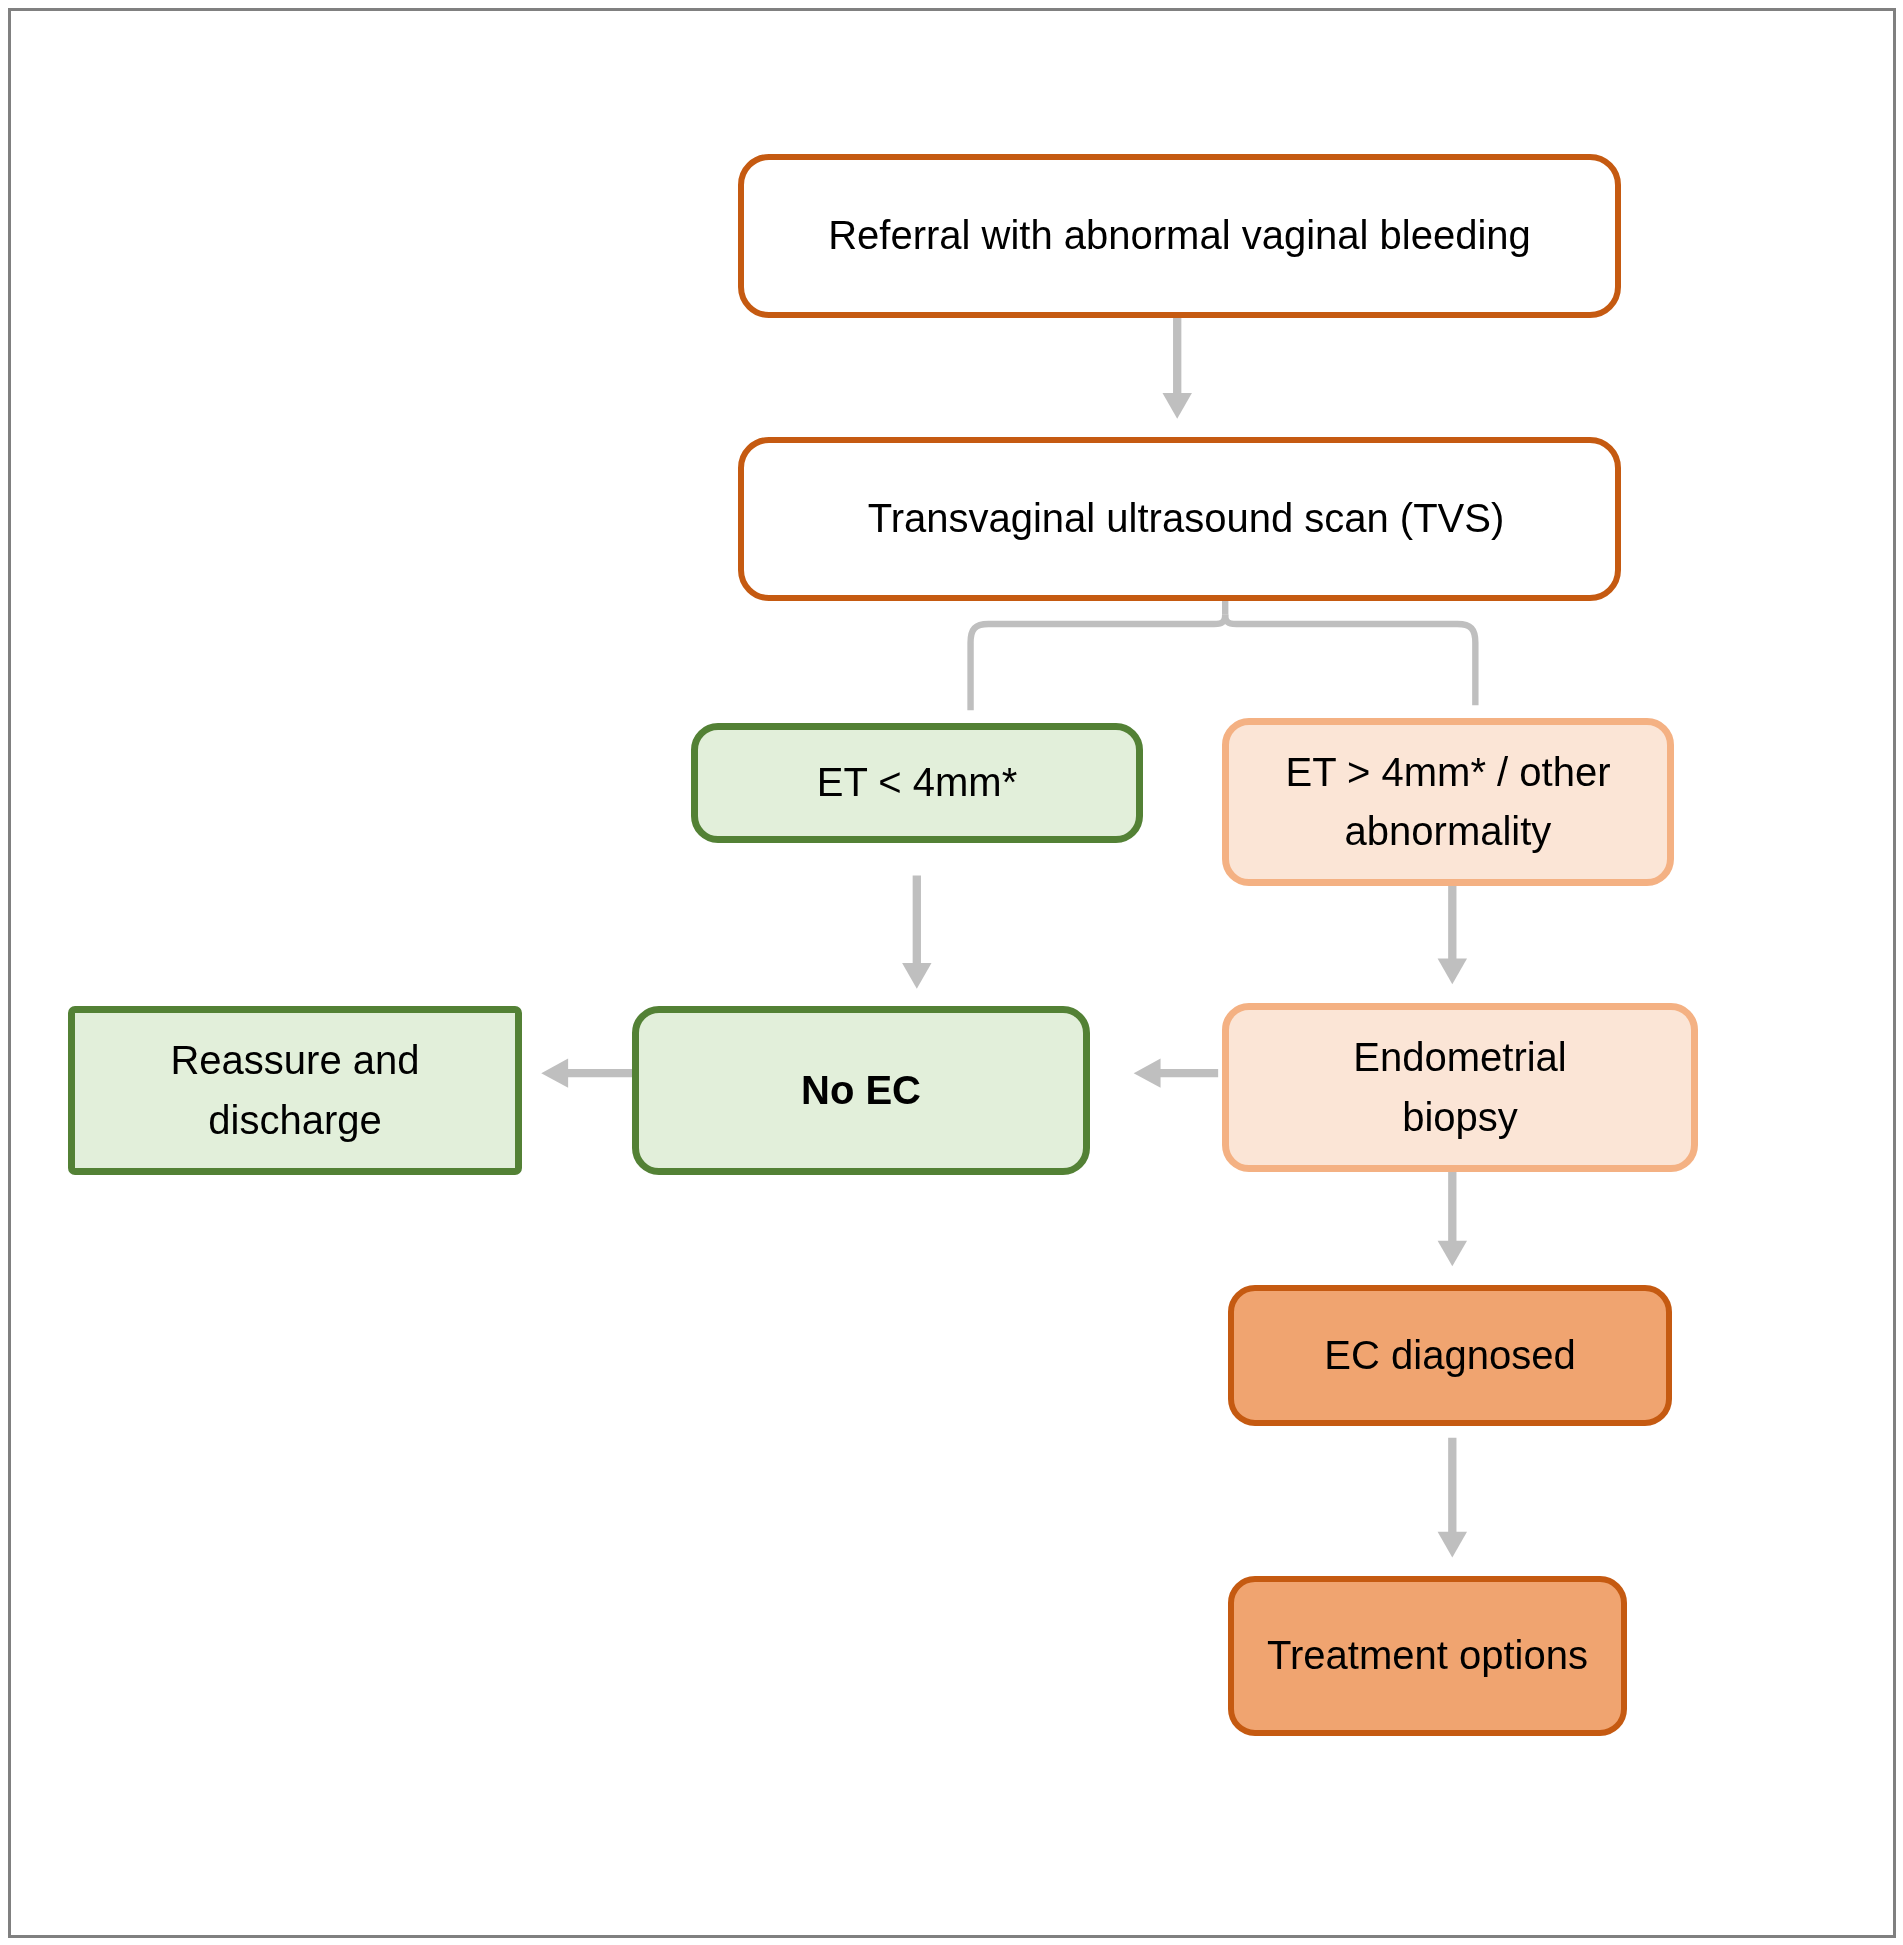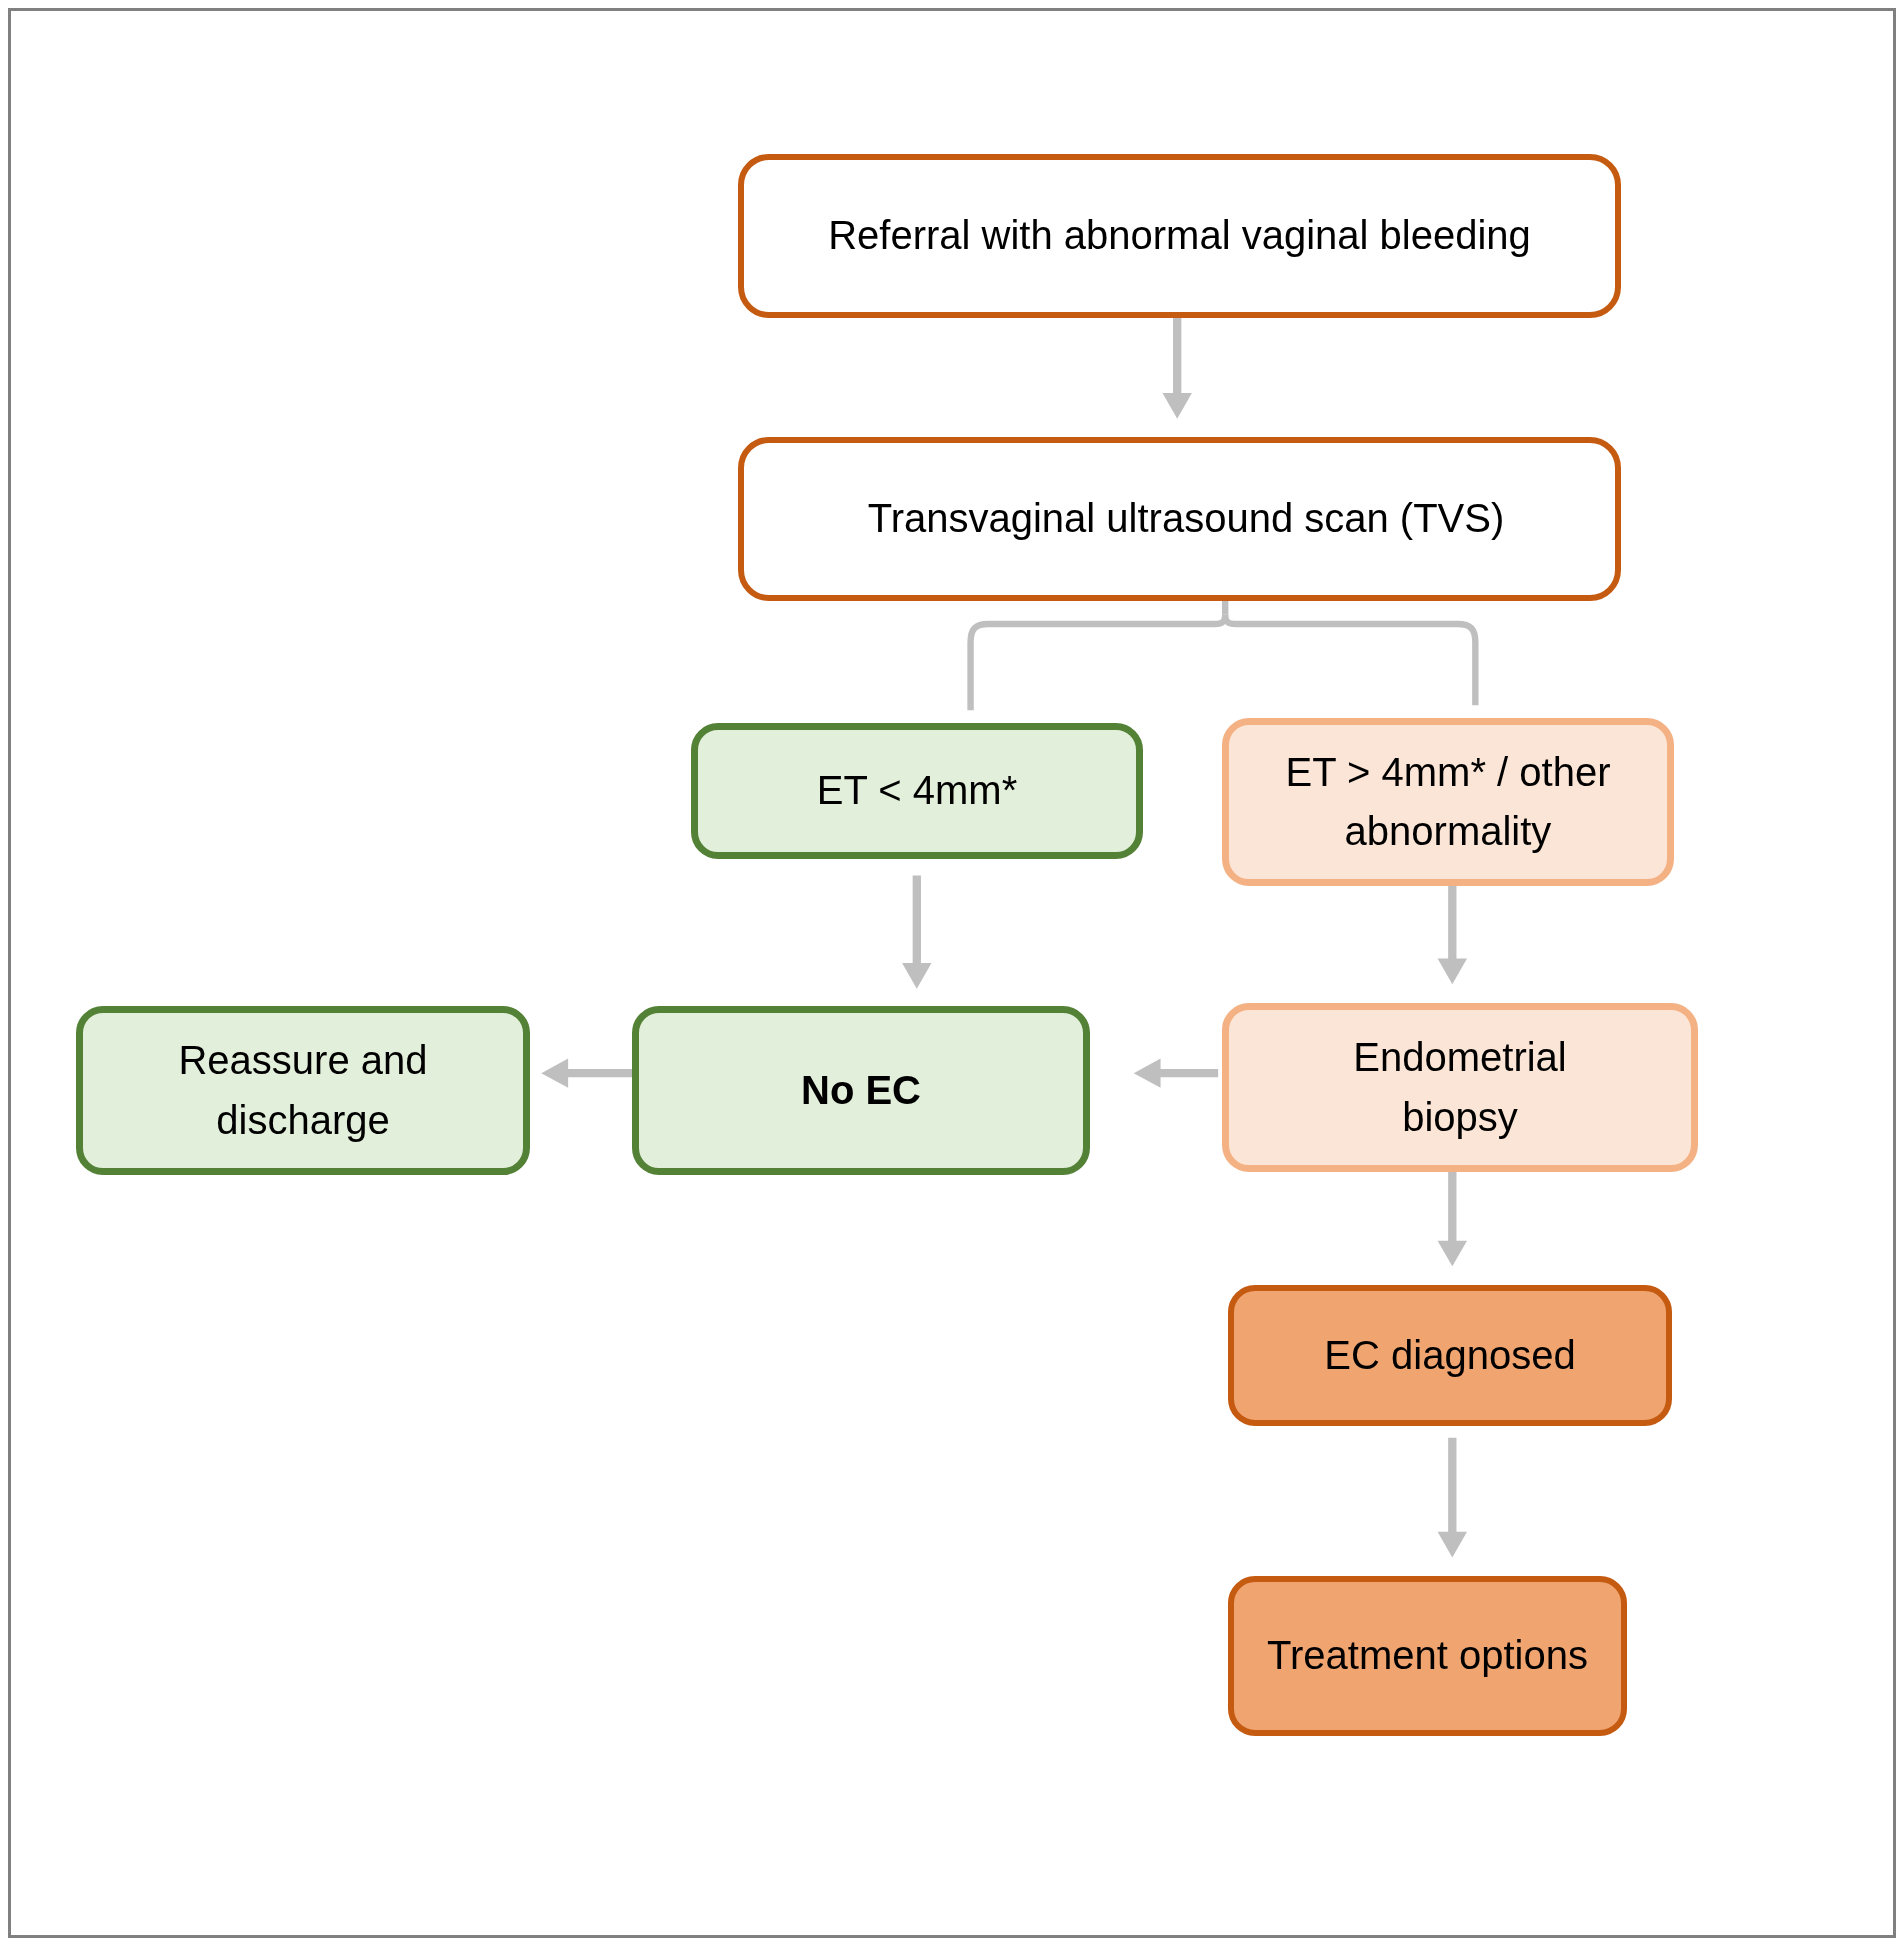--- a/index.html
+++ b/index.html
@@ -103,26 +103,26 @@
     <polygon class="head" points="2247,1939 2293,1939 2270,1979"></polygon>
 
     <line class="conn shaft" x1="2270" y1="2247" x2="2270" y2="2396"></line>
     <polygon class="head" points="2247,2394 2293,2394 2270,2434"></polygon>
   </svg>
 
   <div class="node outline-orange" style="left:738px; top:138px; width:883px; height:164px;">Referral with abnormal vaginal bleeding</div>
 
   <div class="node outline-orange" style="left:738px; top:421px; width:883px; height:164px;padding-left:13px;">Transvaginal ultrasound scan (TVS)</div>
 
-  <div class="node green" style="left:691px; top:707px; width:452px; height:136px;">ET &lt; 4mm*</div>
+  <div class="node green" style="left:691px; top:707px; width:452px; height:120px;">ET &lt; 4mm*</div>
 
   <div class="node peach" style="left:1222px; top:702px; width:452px; height:168px;">ET &gt; 4mm* / other
 abnormality</div>
 
-  <div class="node green" style="left:76px; top:990px; width:454px; height:169px;">Reassure and
+  <div class="node green" style="left:68px; top:990px; width:454px; height:169px;border-radius:7px;">Reassure and
 discharge</div>
 
   <div class="node green" style="left:632px; top:990px; width:458px; height:169px;font-weight:bold;">No EC</div>
 
   <div class="node peach" style="left:1222px; top:987px; width:476px; height:169px;">Endometrial
 biopsy</div>
 
   <div class="node orange-solid" style="left:1228px; top:1269px; width:444px; height:141px;">EC diagnosed</div>
 
   <div class="node orange-solid" style="left:1228px; top:1560px; width:399px; height:160px;">Treatment options</div>

